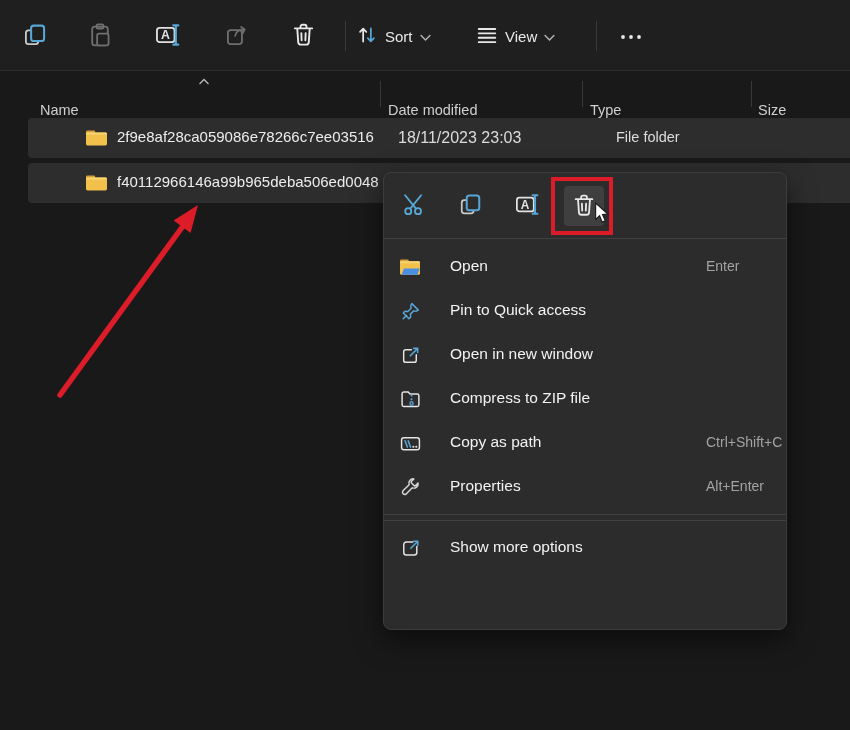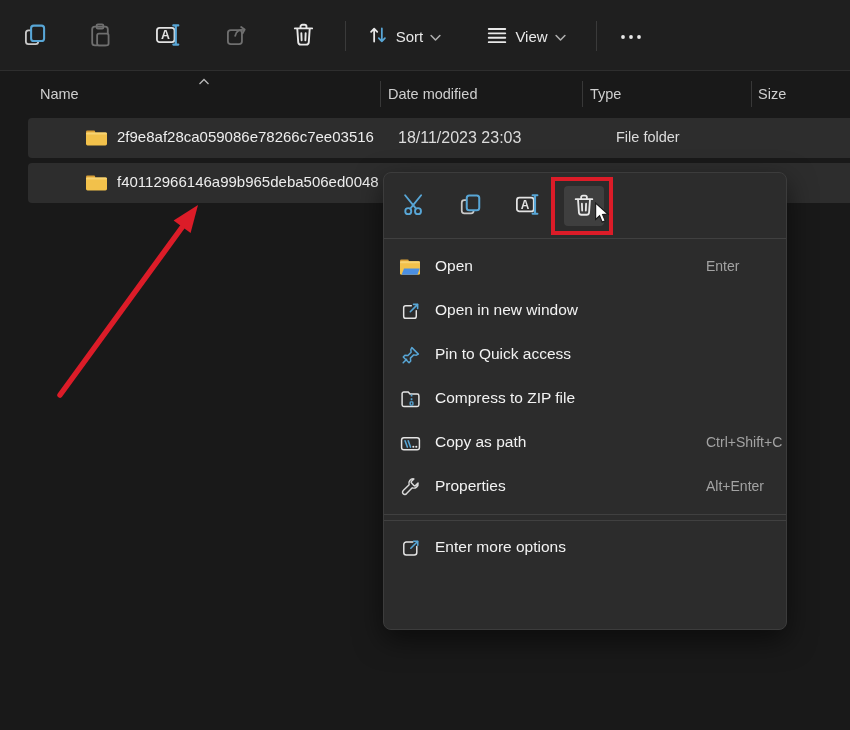--- a/index.html
+++ b/index.html
@@ -2,47 +2,47 @@
 <html><head>
 <meta charset="utf-8">
 <style>
   * { margin:0; padding:0; box-sizing:border-box; }
   html,body { width:850px; height:730px; background:#1a1a1a; font-family:"Liberation Sans", sans-serif; }
   .screen { position:relative; width:850px; height:730px; background:#191919; overflow:hidden; }
 
   
   .toolbar { position:absolute; left:0; top:0; width:850px; height:71px; background:#1f1f1f; border-bottom:1px solid #2e2e2e; }
   .tbtn { position:absolute; top:15px; width:42px; height:42px; border-radius:5px; display:flex; align-items:center; justify-content:center; background:transparent; border:none; cursor:default; }
-  .tbtn-wide { position:absolute; top:15px; height:42px; border-radius:5px; display:flex; align-items:center; justify-content:center; gap:7px; background:transparent; border:none; color:#e8e8e8; font-size:15px; font-family:"Liberation Sans", sans-serif; }
+  .tbtn-wide { position:absolute; top:15px; height:42px; border-radius:5px; display:flex; align-items:center; gap:7px; background:transparent; border:none; color:#e8e8e8; font-size:15px; font-family:"Liberation Sans", sans-serif; }
   .tb-divider { position:absolute; top:21px; width:1px; height:30px; background:#3a3a3a; }
 
   
   .headers { position:absolute; left:0; top:72px; width:850px; height:44px; color:#cfcfcf; font-size:14.5px; }
-  .hcol { position:absolute; top:14px; }
+  .hcol { position:absolute; top:30px; }
   .hdiv { position:absolute; top:9px; width:1px; height:26px; background:#383838; }
   .sort-caret { position:absolute; left:198px; top:1px; }
 
   
   .frow { position:absolute; left:18px; width:832px; height:40px; background:#2d2d2d; border-radius:4px; display:flex; align-items:center; color:#ededed; font-size:15px;margin-left:10px; }
   .frow .ficon { position:absolute; left:57px; top:11px; }
   .frow .fname { position:absolute; left:89px; top:10px; white-space:nowrap; }
   .frow .fdate { position:absolute; left:370px; top:11px; color:#dcdcdc; font-size:16px; }
   .frow .ftype { position:absolute; left:588px; top:11px; color:#dcdcdc; font-size:14.5px; }
   .frow .fsize { position:absolute; left:740px; top:11px; color:#dcdcdc; font-size:14.5px; }
 
   
   .cmenu { position:absolute; left:383px; top:172px; width:404px; height:458px; background:#2c2c2c; border:1px solid #3c3c3c; border-radius:8px; box-shadow:0 10px 28px rgba(0,0,0,0.55); }
   .quickbar { position:absolute; left:0; top:0; width:100%; height:66px; border-bottom:1px solid #404040; }
   .qbtn { position:absolute; top:13px; width:40px; height:40px; border-radius:4px; display:flex; align-items:center; justify-content:center; background:transparent; border:none; }
   .qbtn.hovered { background:#3f3f3f; }
   .redbox { position:absolute; left:167px; top:4px; width:62px; height:58px; border:4px solid #dc1c28; pointer-events:none; }
   .mitems { position:absolute; left:0; top:66px; width:100%; padding-top:6px; }
   .mitem { position:relative; height:44px; display:flex; align-items:center; color:#f2f2f2; font-size:15.5px; }
   .mitem .micon { position:absolute; left:15px; top:11px; width:22px; height:22px; display:flex; align-items:center; justify-content:center; }
-  .mitem .mlabel { position:absolute; left:51px; top:12px; white-space:nowrap; }
+  .mitem .mlabel { position:absolute; left:66px; top:12px; white-space:nowrap; }
   .mitem .mshort { position:absolute; left:290px; top:13px; color:#a3a3a3; font-size:14px; white-space:nowrap;margin-left:32px; }
   .mdivider { height:1px; background:#404040; margin:5px 0; }
 
   
   .annot-arrow { position:absolute; left:40px; top:195px; pointer-events:none; }
   .cursor { position:absolute; left:594px; top:202px; pointer-events:none; z-index:50; }
 </style>
 </head>
 <body>
 
@@ -221,40 +221,40 @@
               <rect x="1" y="3.2" width="20" height="2" rx="1" fill="#f8d372"></rect>
               <path d="M2.6 16.8 L18.4 16.8 L20.8 10.6 L5 10.6 Z" fill="#4b8fe2"></path>
             </svg>
           </span>
         <span class="mlabel">Open</span>
         <span class="mshort">Enter</span>
       </div>
 
       <div class="mitem">
         <span class="micon">
+            <svg width="21" height="21" viewBox="0 0 20 20" fill="none" stroke="#58a6d6" stroke-width="1.4" stroke-linecap="round" stroke-linejoin="round">
+              <path d="M11.3 2.5 L17.5 8.7 L15.6 9.7 L13 9.4 L9.9 12.5 L10.2 15.2 L8.6 16.9 L3.1 11.4 L4.7 9.8 L7.5 10.1 L10.6 7 L10.3 4.4 Z"></path>
+              <line x1="3" y1="17" x2="6.3" y2="13.7"></line>
+            </svg>
+          </span>
+        <span class="mlabel">Pin to Quick access</span>
+        <span class="mshort"></span>
+      </div>
+
+      <div class="mitem">
+        <span class="micon">
             <svg width="21" height="21" viewBox="0 0 20 20" fill="none" stroke-linecap="round" stroke-linejoin="round">
               <path d="M10.8 4.5 H5.5 a2 2 0 0 0 -2 2 v8 a2 2 0 0 0 2 2 h8 a2 2 0 0 0 2 -2 V9.2" stroke="#e4e4e4" stroke-width="1.4"></path>
               <g stroke="#58a6d6" stroke-width="1.5">
                 <path d="M9.8 10.2 L16.6 3.4"></path>
                 <path d="M12.9 3.2 h3.9 v3.9"></path>
               </g>
             </svg>
           </span>
         <span class="mlabel">Open in new window</span>
-        <span class="mshort"></span>
-      </div>
-
-      <div class="mitem">
-        <span class="micon">
-            <svg width="21" height="21" viewBox="0 0 20 20" fill="none" stroke="#58a6d6" stroke-width="1.4" stroke-linecap="round" stroke-linejoin="round">
-              <path d="M11.3 2.5 L17.5 8.7 L15.6 9.7 L13 9.4 L9.9 12.5 L10.2 15.2 L8.6 16.9 L3.1 11.4 L4.7 9.8 L7.5 10.1 L10.6 7 L10.3 4.4 Z"></path>
-              <line x1="3" y1="17" x2="6.3" y2="13.7"></line>
-            </svg>
-          </span>
-        <span class="mlabel">Pin to Quick access</span>
         <span class="mshort"></span>
       </div>
 
       <div class="mitem">
         <span class="micon">
             <svg width="21" height="21" viewBox="0 0 20 20" fill="none">
               <path d="M2 15 V4.4 a1.6 1.6 0 0 1 1.6 -1.6 h4.2 l1.8 2 h6.8 a1.6 1.6 0 0 1 1.6 1.6 V15 a1.6 1.6 0 0 1 -1.6 1.6 H3.6 A1.6 1.6 0 0 1 2 15 Z" stroke="#e4e4e4" stroke-width="1.4"></path>
               <line x1="11" y1="5.2" x2="11" y2="12" stroke="#58a6d6" stroke-width="1.6" stroke-dasharray="2 1.6"></line>
               <rect x="9.7" y="12.3" width="2.6" height="3" rx="0.7" stroke="#58a6d6" stroke-width="1.3"></rect>
             </svg>
@@ -297,21 +297,21 @@
       <div class="mitem">
         <span class="micon">
             <svg width="21" height="21" viewBox="0 0 20 20" fill="none" stroke-linecap="round" stroke-linejoin="round">
               <path d="M12.2 3.8 H6 a2.4 2.4 0 0 0 -2.4 2.4 v7.6 a2.4 2.4 0 0 0 2.4 2.4 h7.6 a2.4 2.4 0 0 0 2.4 -2.4 V8" stroke="#e4e4e4" stroke-width="1.4"></path>
               <g stroke="#58a6d6" stroke-width="1.5">
                 <path d="M10.3 9.7 L16.7 3.3"></path>
                 <path d="M13 3.1 h3.9 v3.9"></path>
               </g>
             </svg>
           </span>
-        <span class="mlabel">Enter more options</span>
+        <span class="mlabel">Show more options</span>
         <span class="mshort"></span>
       </div>
 
     </div>
   </div>
 
   <span class="cursor">
     <svg width="16" height="22" viewBox="0 0 13 19">
         <path d="M1 1 L1 15 L4.4 11.9 L6.7 17.4 L9.3 16.2 L7 10.9 L11.6 10.5 Z" fill="#ffffff" stroke="#1a1a1a" stroke-width="1"></path>
       </svg>

